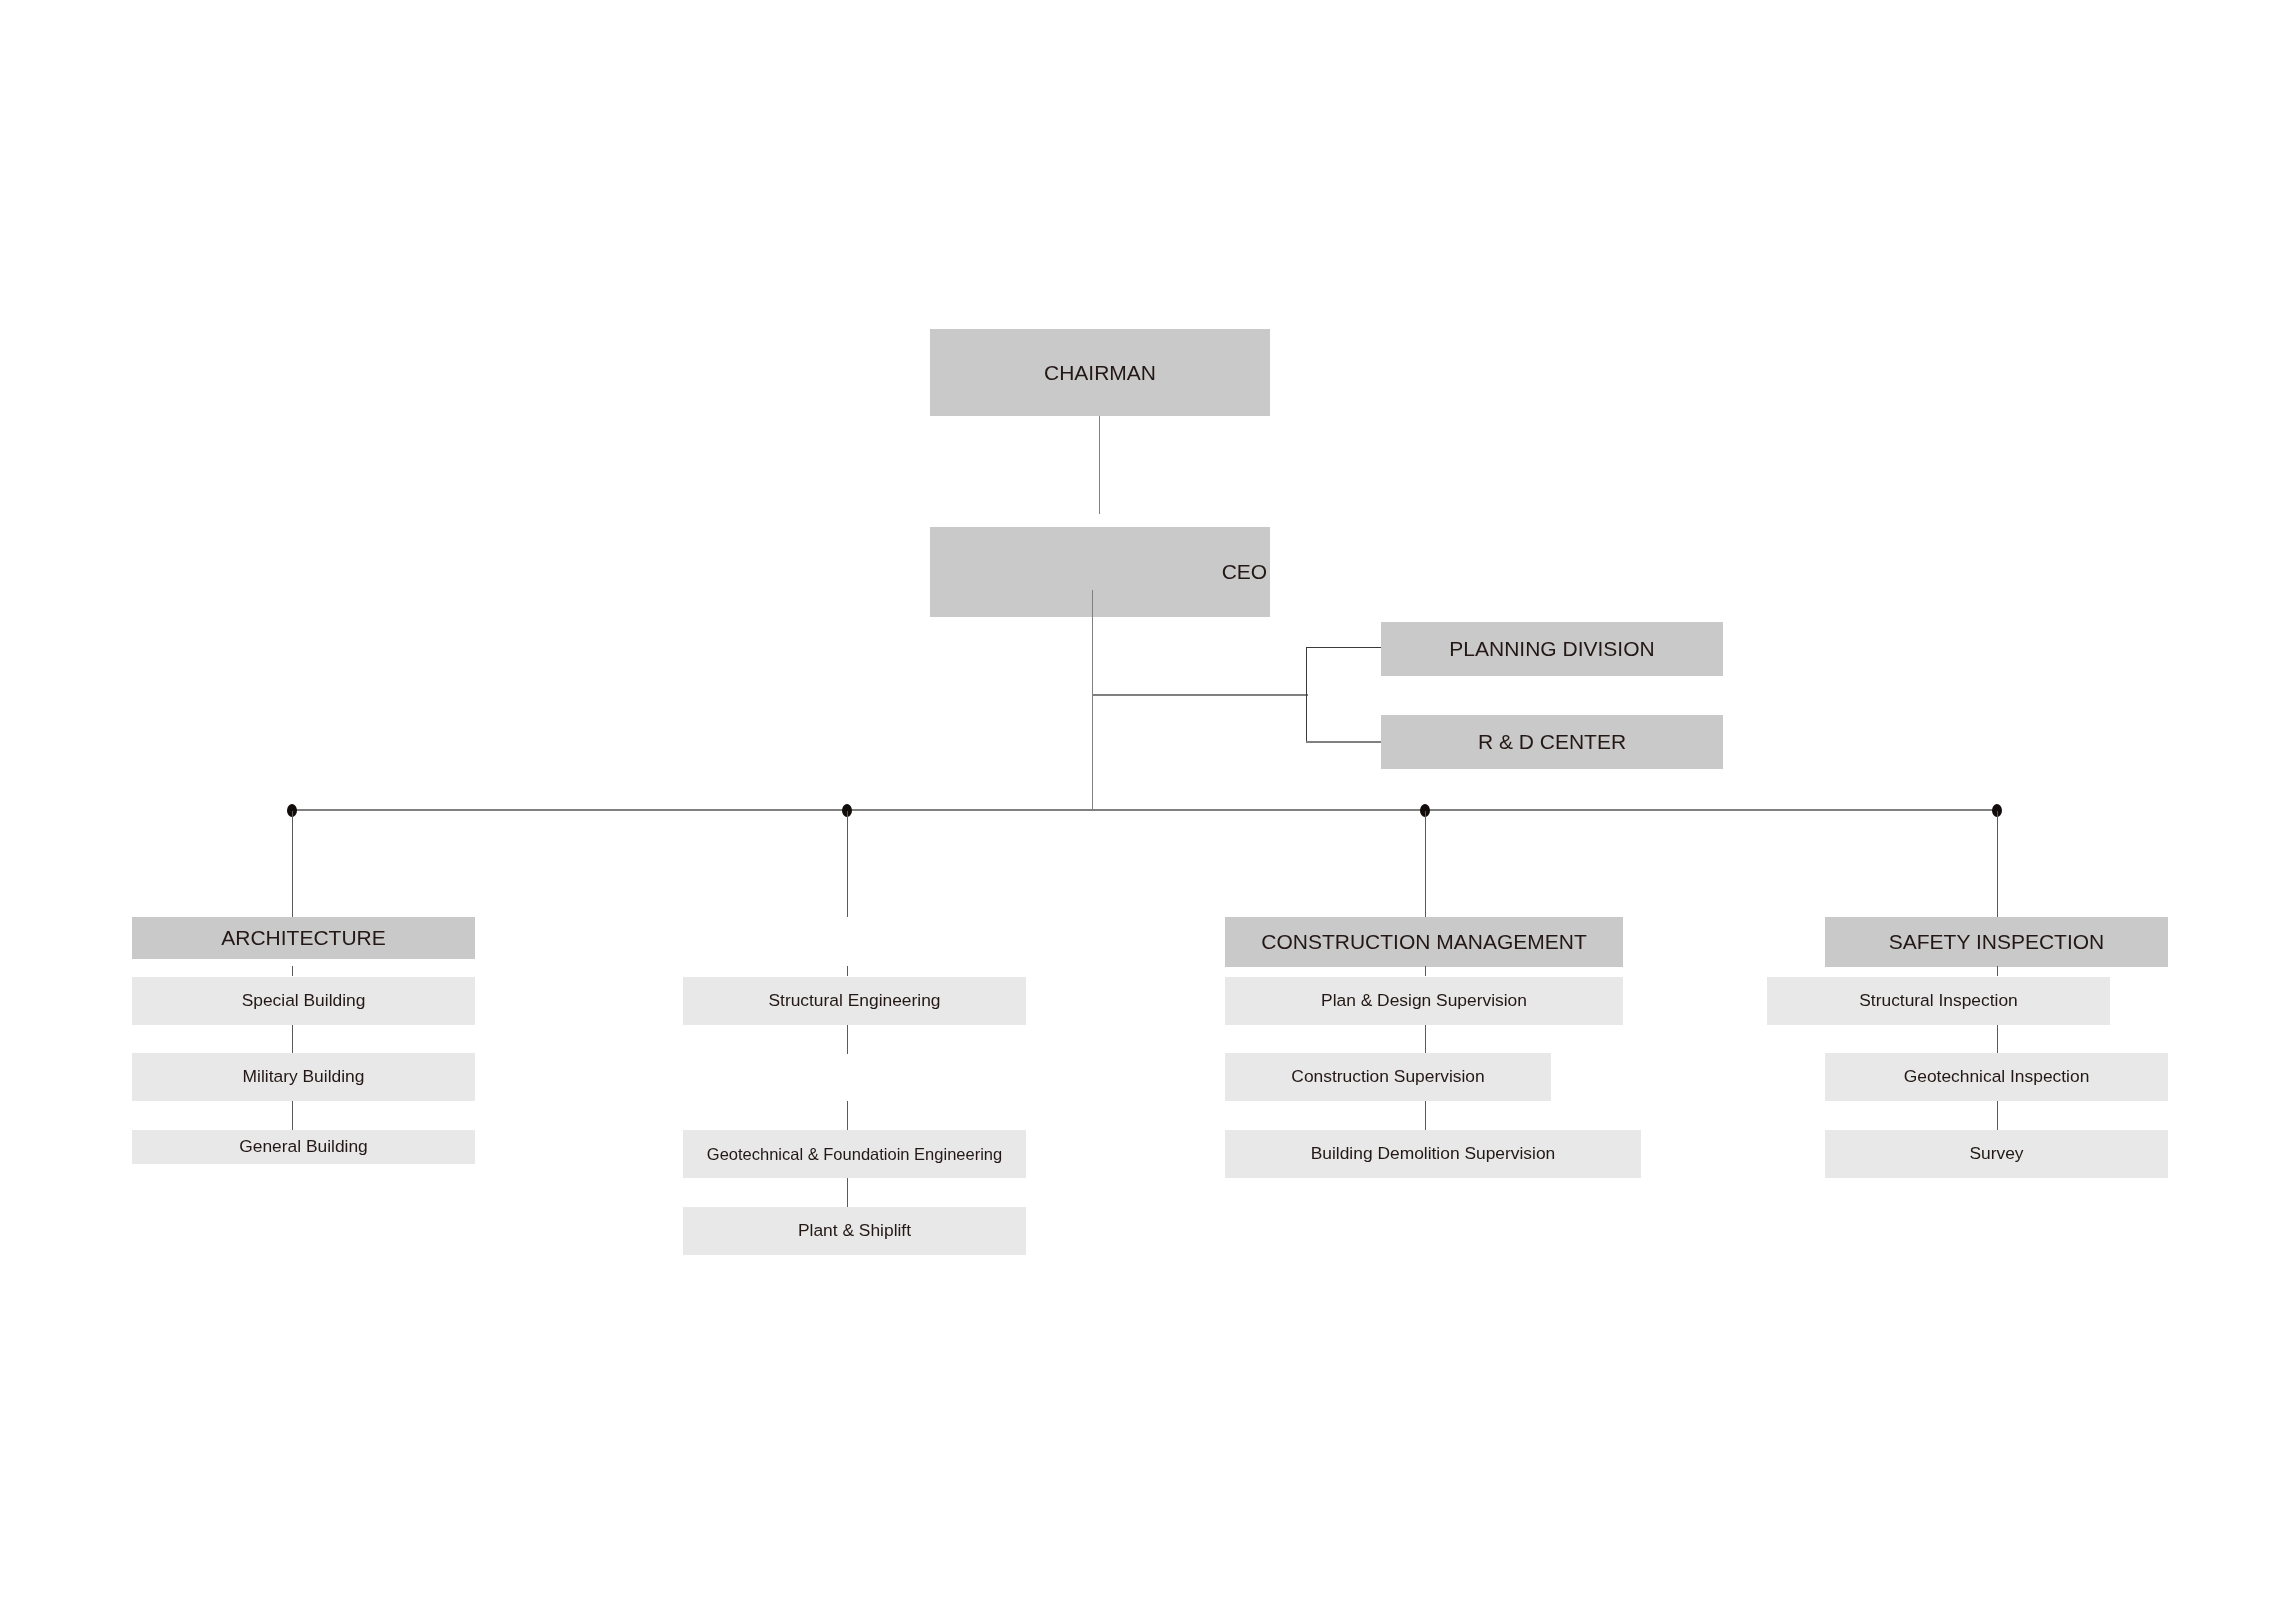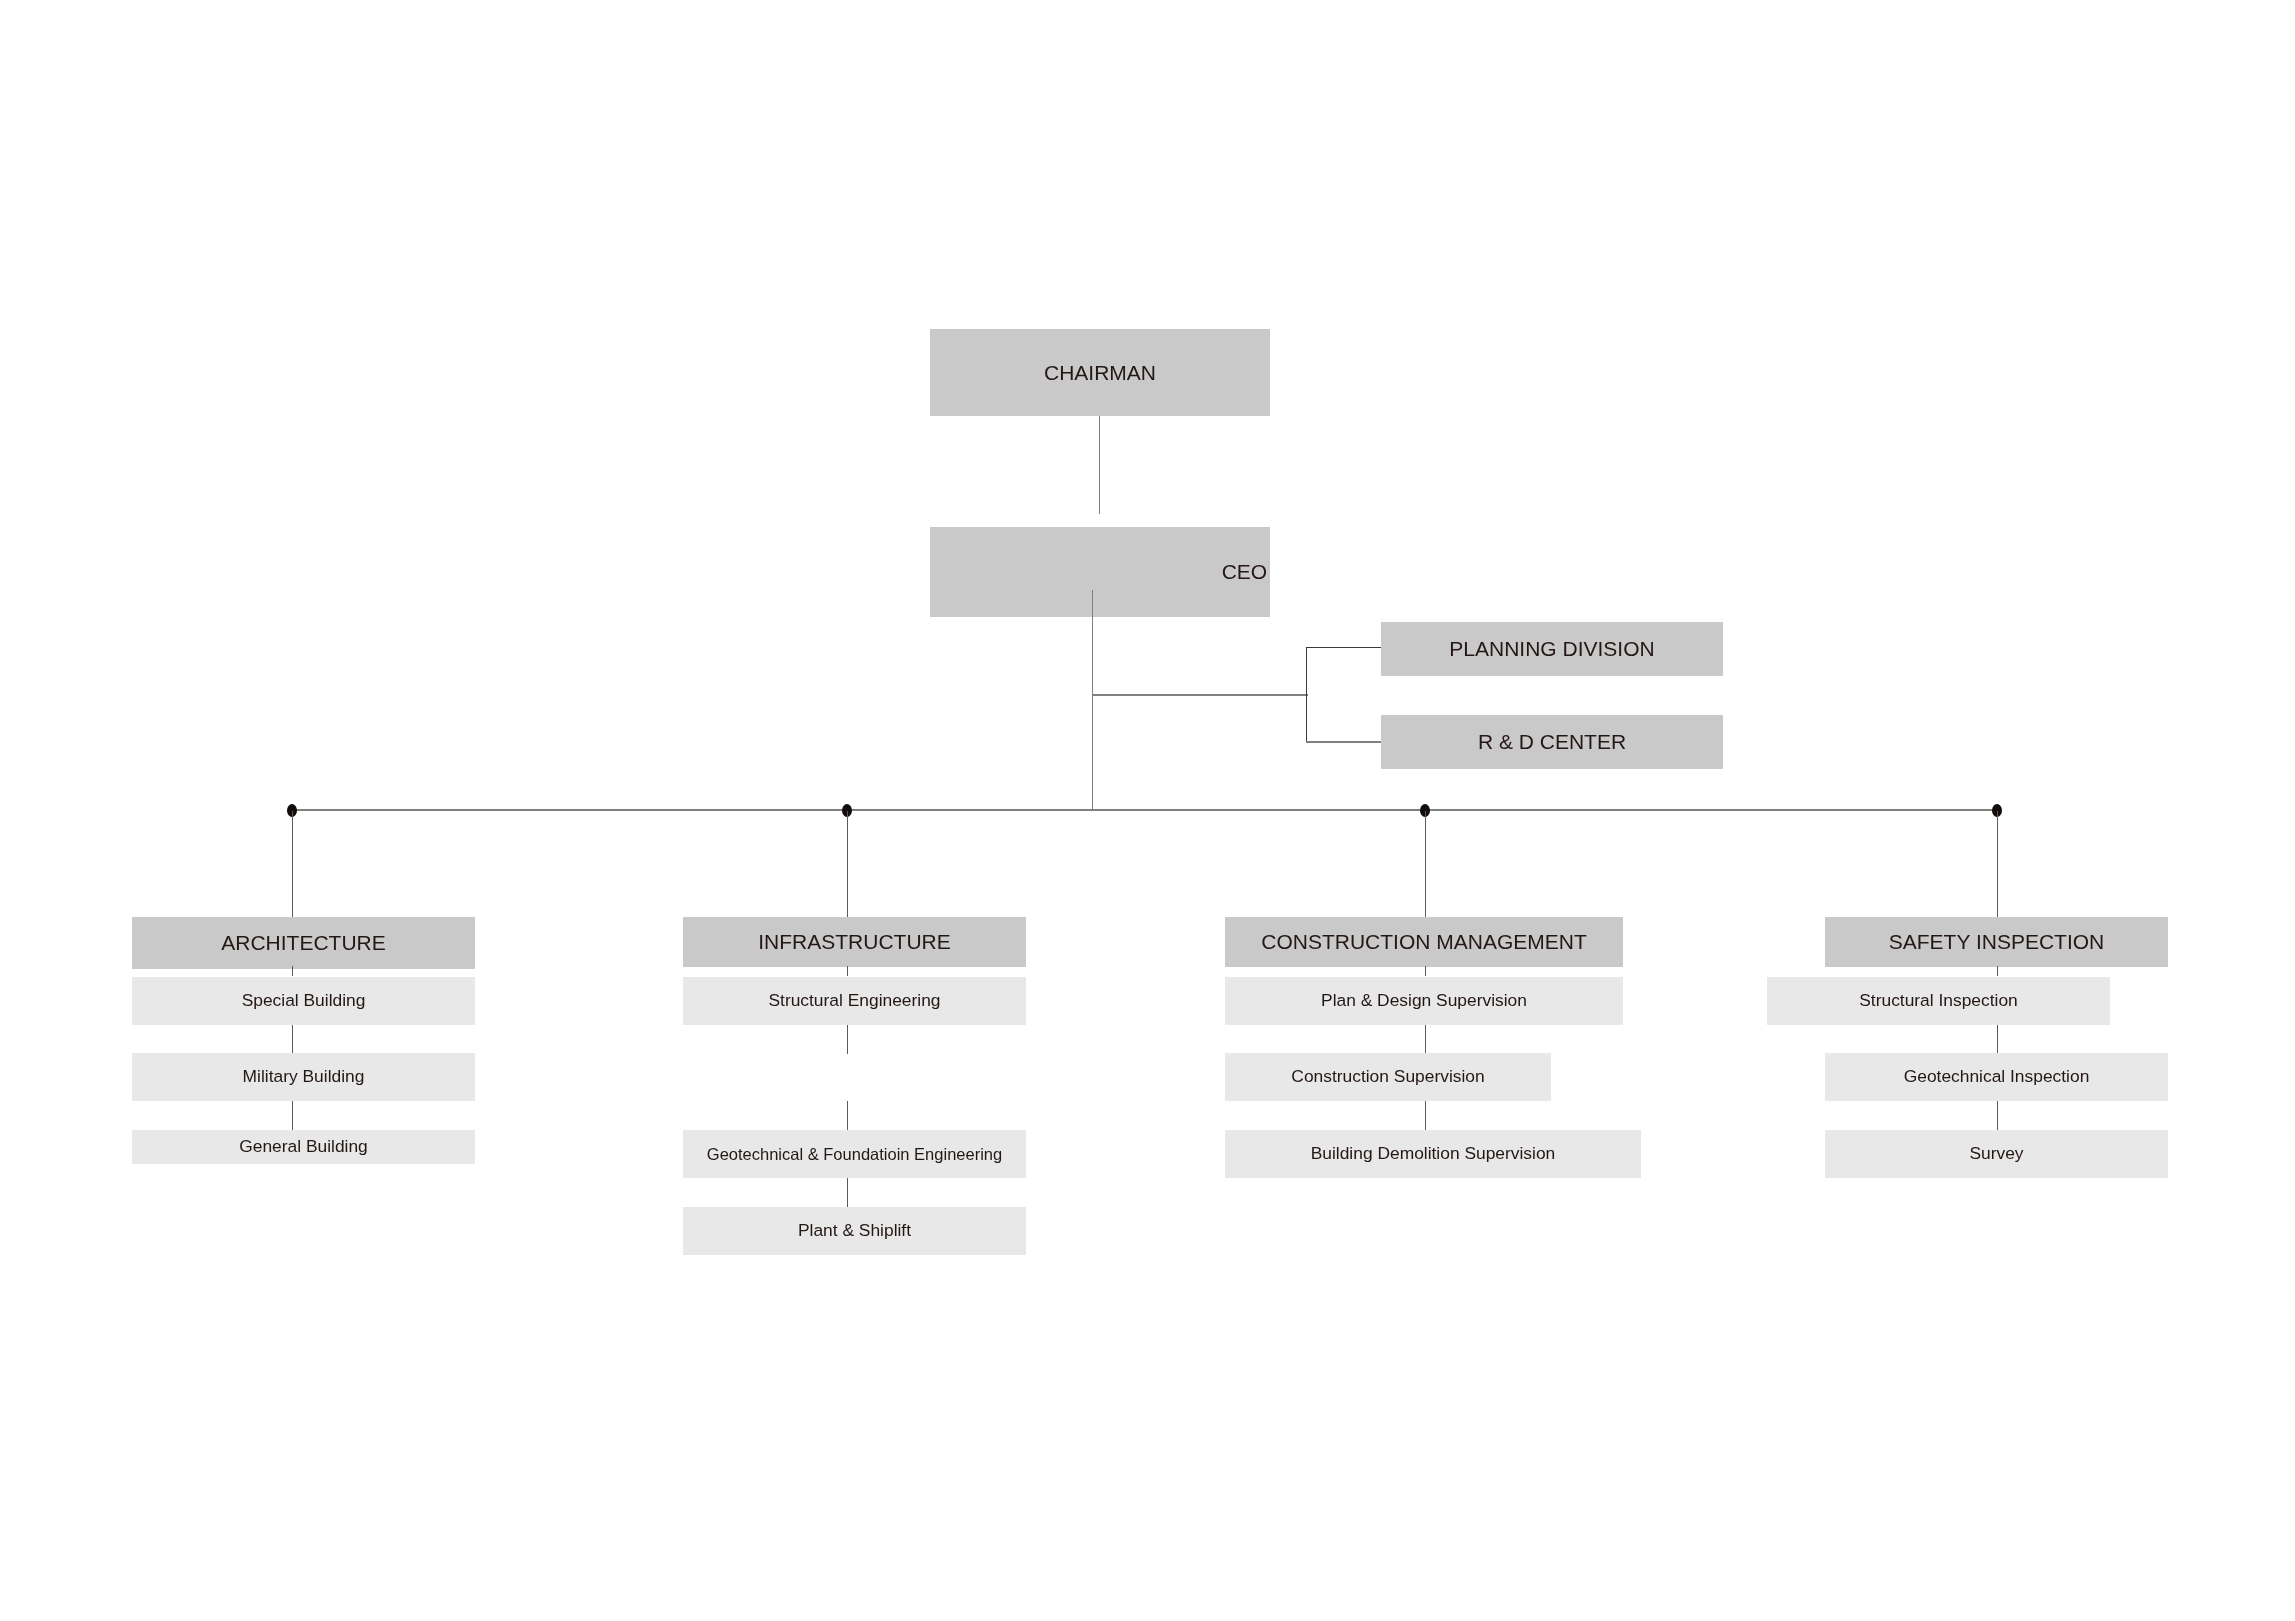--- a/index.html
+++ b/index.html
@@ -111,42 +111,39 @@
   <div class="dot" style="left:287px; top:804px; width:10px; height:13px;"></div>
   <div class="dot" style="left:842px; top:804px; width:10px; height:13px;"></div>
   <div class="dot" style="left:1420px; top:804px; width:10px; height:13px;"></div>
   <div class="dot" style="left:1992px; top:804px; width:10px; height:13px;"></div>
 
   <div class="conn--thin" style="left:292px; top:811px; width:0.9px; height:106px;"></div>
   <div class="conn--thin" style="left:847px; top:811px; width:0.9px; height:106px;"></div>
   <div class="conn--thin" style="left:1425px; top:811px; width:0.9px; height:106px;"></div>
   <div class="conn--thin" style="left:1997px; top:811px; width:0.9px; height:106px;"></div>
 
-  <div class="box box--exec t-dept" style="left:132px; top:917px; width:343px; height:52px;">
+  <div class="box box--exec t-dept" style="left:132px; top:917px; width:343px; height:42px;">
     <span>ARCHITECTURE</span>
   </div>
 
   <div class="conn--thin" style="left:292px; top:966px; width:0.9px; height:10px;"></div>
   <div class="box box--sub t-sub" style="left:132px; top:977px; width:343px; height:48px;">
     <span>Special Building</span>
   </div>
 
   <div class="conn--thin" style="left:292px; top:1025px; width:0.9px; height:28.5px;"></div>
   <div class="box box--sub t-sub" style="left:132px; top:1053px; width:343px; height:48px;">
     <span>Military Building</span>
   </div>
 
   <div class="conn--thin" style="left:292px; top:1101px; width:0.9px; height:28.5px;"></div>
   <div class="box box--sub t-sub" style="left:132px; top:1130px; width:343px; height:34px;">
     <span>General Building</span>
   </div>
 
-  <div class="box box--exec t-dept" style="left:683px; top:917px; width:343px; height:50px;">
-    <span>INFRASTRUCTURE</span>
-  </div>
 
   <div class="conn--thin" style="left:847px; top:966px; width:0.9px; height:10px;"></div>
   <div class="box box--sub t-sub" style="left:683px; top:977px; width:343px; height:48px;">
     <span>Structural Engineering</span>
   </div>
 
   <div class="conn--thin" style="left:847px; top:1025px; width:0.9px; height:28.5px;"></div>
 
   <div class="conn--thin" style="left:847px; top:1101px; width:0.9px; height:28.5px;"></div>
   <div class="box box--sub t-sub-tight" style="left:683px; top:1130px; width:343px; height:48px;">

